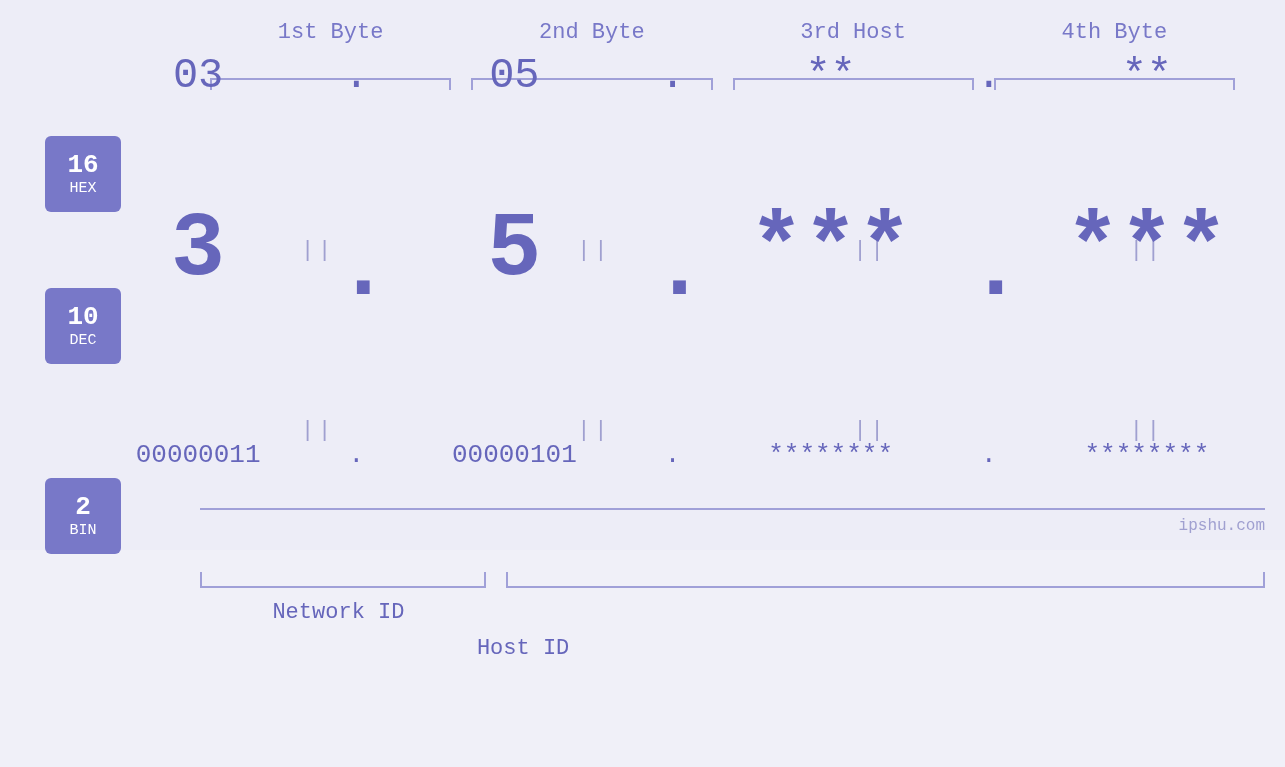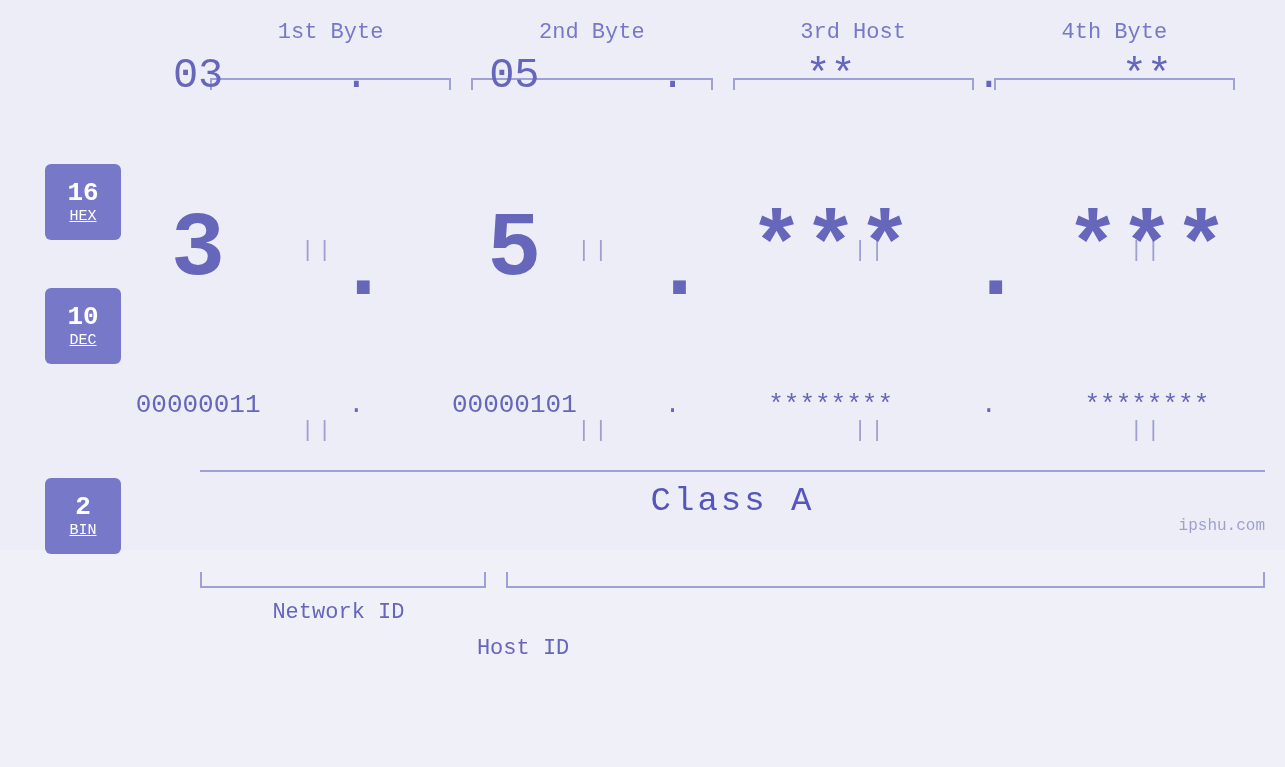--- a/index.html
+++ b/index.html
@@ -71,21 +71,20 @@
 
     .base-badge .base-num {
       font-size: 26px;
       font-weight: bold;
       line-height: 1.1;
     }
 
     .base-badge .base-label {
       font-size: 15px;
       font-weight: normal;
-      text-decoration: underline;
     }
 
     
     .hex-row {
       display: flex;
       align-items: flex-end;
       height: 80px;
       position: absolute;
       top: 20px;
       left: 60px;
@@ -99,21 +98,21 @@
       height: 100px;
       position: absolute;
       top: 200px;
       left: 60px;
       right: 0;
     }
 
     
     .bin-row {
       display: flex;
-      align-items: flex-start;
+      align-items: flex-end;
       height: 80px;
       position: absolute;
       top: 390px;
       left: 60px;
       right: 0;
     }
 
     .row-cell {
       flex: 1;
       text-align: center;
@@ -268,21 +267,21 @@
       right: 20px;
       color: #a0a0d0;
       font-size: 16px;
       font-family: 'Courier New', Courier, monospace;
     }
 
     
     .badge-hex {
       position: absolute;
       left: 45px;
-      top: 164px;
+      top: 136px;
       text-align: center;
     }
     .badge-dec {
       position: absolute;
       left: 45px;
       top: 288px;
     }
     .badge-bin {
       position: absolute;
       left: 45px;
@@ -378,18 +377,17 @@
     <div class="bottom-bracket-host"></div>
   </div>
 
   <div class="id-labels">
     <div class="network-id-label">Network ID</div>
     <div class="host-id-label">Host ID</div>
   </div>
 
   <div class="class-bar">
     <div class="class-bar-line"></div>
-    <div class="class-bar-label">Class A</div>
   </div>
 
   <div class="watermark">ipshu.com</div>
 
 </div>
 
 </body></html>

